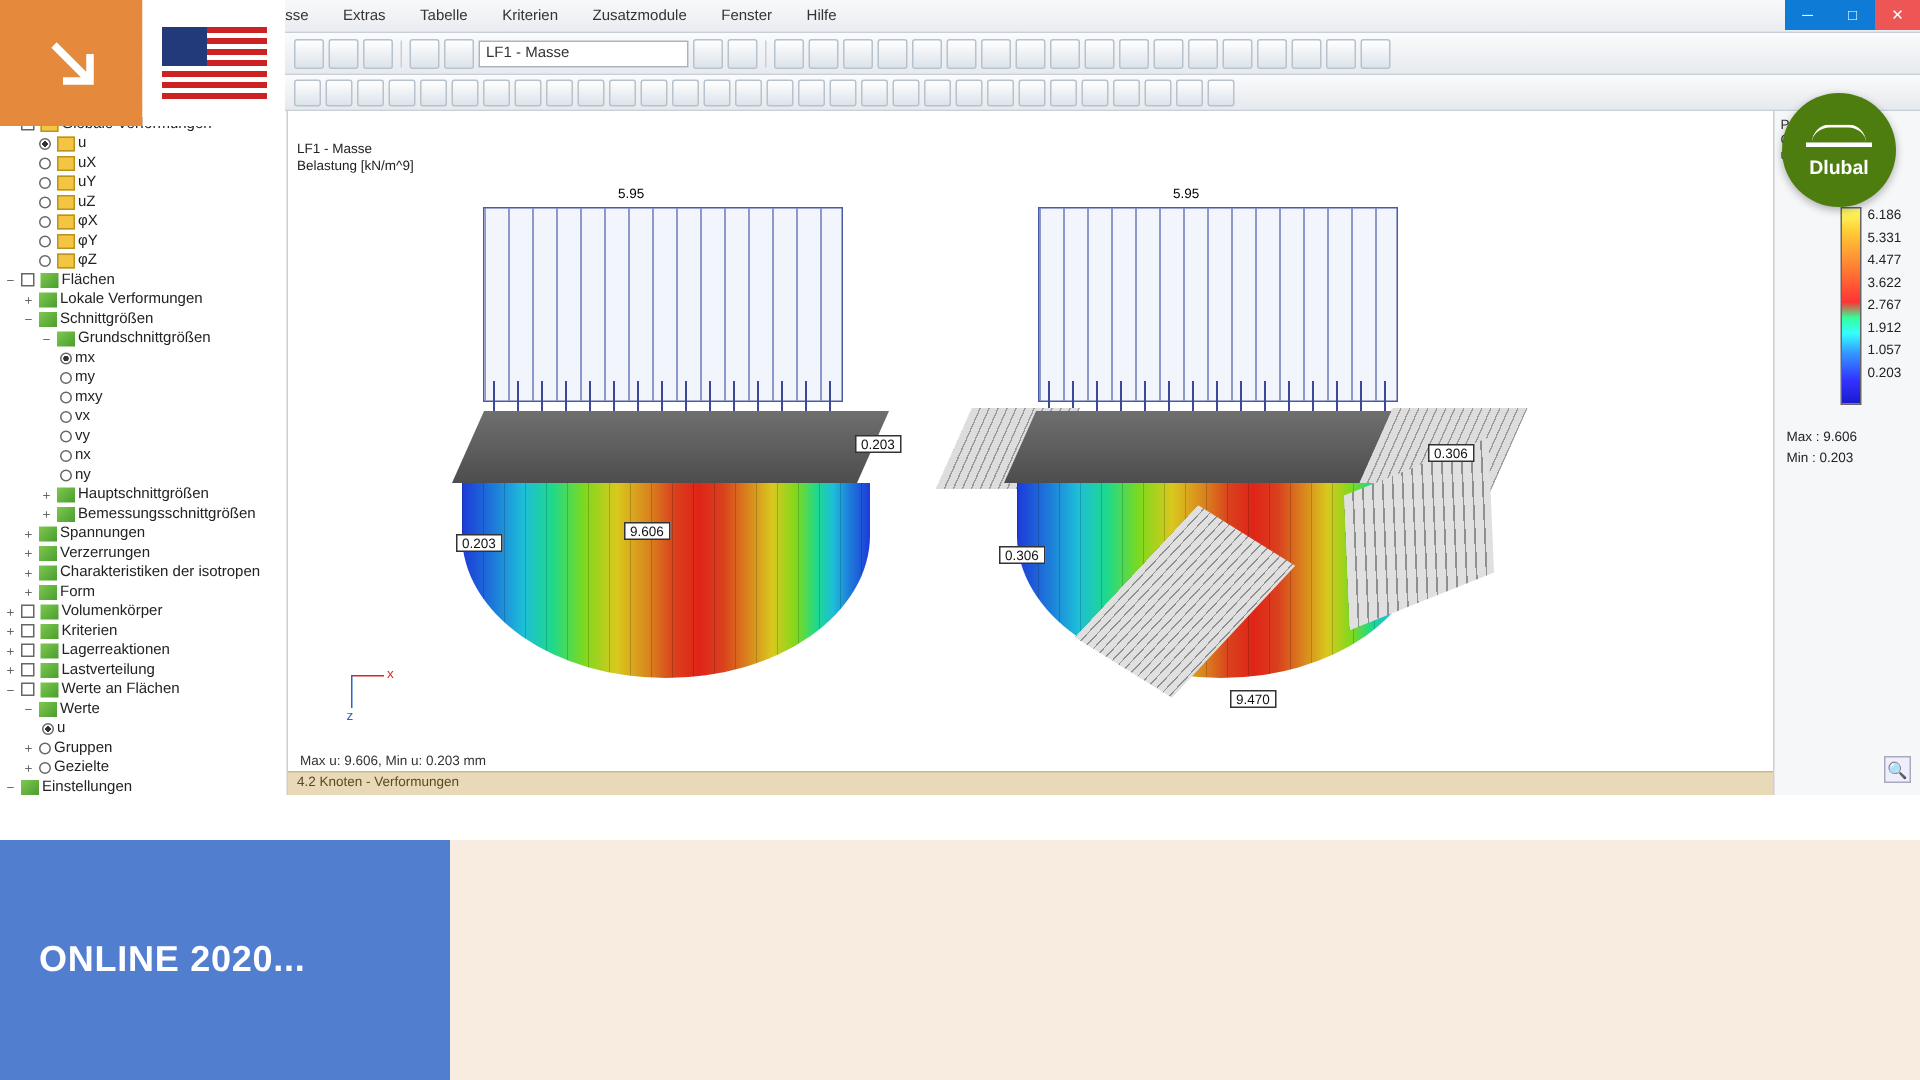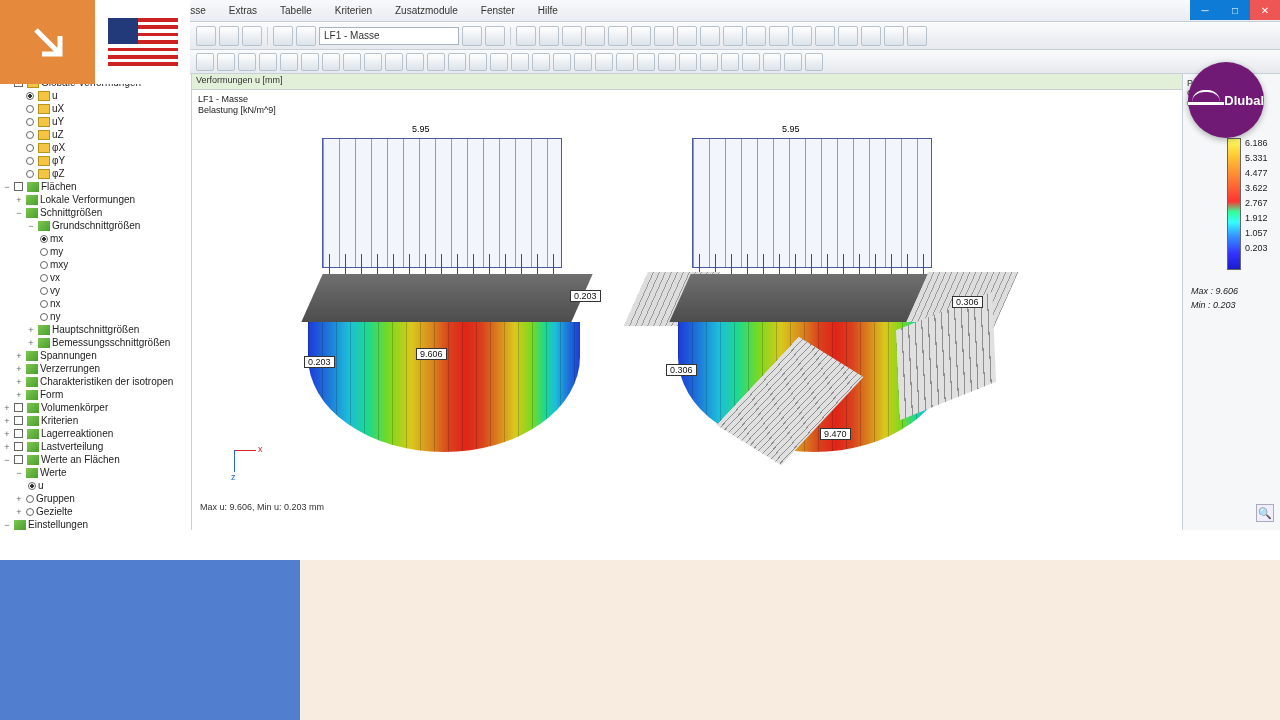--- a/index.html
+++ b/index.html
@@ -55,32 +55,32 @@
 .axis{position:absolute;bottom:58px;left:24px;width:40px;height:40px;}
 .axis .x{position:absolute;top:18px;left:18px;width:22px;height:1px;background:#d22;}
 .axis .z{position:absolute;top:18px;left:18px;width:1px;height:22px;background:#26c;}
 .axis .xl{position:absolute;top:12px;left:42px;font-size:9px;color:#d22;}
 .axis .zl{position:absolute;top:40px;left:15px;font-size:9px;color:#26c;}
 .vpfoot{position:absolute;bottom:18px;left:8px;font-size:9px;color:#333;}
 .vpstatus{position:absolute;bottom:0;left:0;right:0;height:16px;background:#e8d9b8;border-top:1px solid #c9b98a;font-size:9px;padding:1px 6px;color:#5a4a1e;}
 .rightpane{position:absolute;top:74px;right:0;width:98px;bottom:30px;background:#f6f7f9;border-left:1px solid #c9cfd6;font-size:9px;color:#333;padding:4px;}
 .scalebar{position:absolute;top:64px;left:44px;width:14px;height:132px;background:linear-gradient(#ffff66 0%,#ffcc33 12%,#ff9933 24%,#ff6633 36%,#ff3333 48%,#33ff99 56%,#33ffff 64%,#3399ff 74%,#3333ff 88%,#1a1acf 100%);border:1px solid #666;}
 .scalelabels{position:absolute;top:62px;left:62px;font-size:9px;line-height:15px;color:#222;}
-.minmax{position:absolute;top:210px;left:8px;font-size:9px;line-height:14px;color:#222;font-style:italic;}
+.minmax{position:absolute;top:210px;left:8px;font-size:9px;line-height:14px;color:#222;}
 .zoombtn{position:absolute;bottom:8px;right:6px;width:18px;height:18px;border:1px solid #aab;background:#eef;display:flex;align-items:center;justify-content:center;font-size:11px;}
 .banner{position:absolute;bottom:0;left:0;width:1280px;height:160px;background:#f8ece0;display:flex;align-items:center;}
 .banner-title{flex:1;padding:0 34px;font-size:32px;font-weight:600;color:#333;font-family:"Source Sans Pro","Segoe UI",sans-serif;line-height:1.25;}
 .banner-side{width:300px;height:100%;background:#527ed0;color:#fff;display:flex;flex-direction:column;justify-content:center;padding:0 26px;font-size:24px;font-weight:700;letter-spacing:.5px;}
 .ovl-topcorner{position:absolute;top:0;left:0;width:190px;height:84px;display:flex;}
 .ovl-orange{width:95px;height:84px;background:#e58a3c;display:flex;align-items:center;justify-content:center;}
 .ovl-orange svg{width:40px;height:40px;}
 .ovl-flag{width:95px;height:84px;background:#fff;display:flex;align-items:center;justify-content:center;padding:8px;}
 .flag{width:70px;height:48px;background:linear-gradient(#c22 0 7.7%,#fff 7.7% 15.4%,#c22 15.4% 23.1%,#fff 23.1% 30.8%,#c22 30.8% 38.5%,#fff 38.5% 46.2%,#c22 46.2% 53.8%,#fff 53.8% 61.5%,#c22 61.5% 69.2%,#fff 69.2% 76.9%,#c22 76.9% 84.6%,#fff 84.6% 92.3%,#c22 92.3% 100%);position:relative;}
 .flag::before{content:"";position:absolute;top:0;left:0;width:30px;height:26px;background:#223a7a;}
-.logo{position:absolute;top:62px;right:16px;width:76px;height:76px;border-radius:50%;background:#701a75;display:flex;flex-direction:row;align-items:center;justify-content:center;color:#fff;font-weight:700;font-size:13px;box-shadow:0 2px 6px rgba(0,0,0,.3);}
+.logo{position:absolute;top:62px;right:16px;width:76px;height:76px;border-radius:50%;background:#4d7c0f;display:flex;flex-direction:column;align-items:center;justify-content:center;color:#fff;font-weight:700;font-size:13px;box-shadow:0 2px 6px rgba(0,0,0,.3);}
 .logo .bridge{width:44px;height:20px;margin-bottom:2px;position:relative;}
 .logo .bridge::before{content:"";position:absolute;bottom:4px;left:0;right:0;height:3px;background:#fff;}
 .logo .bridge::after{content:"";position:absolute;bottom:7px;left:4px;right:4px;height:10px;border-top:2px solid #fff;border-radius:18px 18px 0 0;}
 </style>
 </head>
 <body>
 
 <div class="app">
   <div class="menubar">
     <span>ung</span>
@@ -341,21 +341,20 @@
       <div class="tnode">
           <span class="tog">−</span>
           <span class="ico cube"></span>
           <span>Einstellungen</span>
         </div>
 
     </div>
   </div>
 
   <div class="viewport">
-    <div class="vpheader">Verformungen u [mm]</div>
     <div class="vpinfo">
       <div>LF1 - Masse</div>
       <div>Belastung [kN/m^9]</div>
     </div>
 
     <div class="model left">
       <div style="position:absolute;top:0;left:110px;font-size:9px">5.95</div>
       <div class="loadbox"></div>
       <div class="arrows"></div>
       <div class="slab"></div>
@@ -370,30 +369,31 @@
       <div class="loadbox"></div>
       <div class="arrows"></div>
       <div class="ribsL"></div>
       <div class="slab"></div>
       <div class="ribs"></div>
       <div class="rainbow" style="left:26px"></div>
       <div class="ramp r1"></div>
       <div class="ramp r2"></div>
       <div class="vlabel" style="top:172px;left:300px">0.306</div>
       <div class="vlabel" style="top:240px;left:14px">0.306</div>
-      <div class="vlabel" style="top:304px;left:168px">9.470</div>
+      <div class="vlabel" style="top:336px;left:168px">9.470</div>
     </div>
 
     <div class="axis">
       <div class="x"></div>
         <div class="z"></div>
       <div class="xl">x</div>
       <div class="zl">z</div>
     </div>
     <div class="vpfoot">Max u: 9.606, Min u: 0.203 mm</div>
+    <div class="vpstatus">4.2 Knoten - Verformungen</div>
   </div>
 
   <div class="rightpane">
     <div>Pa</div>
     <div>G</div>
     <div>u [</div>
     <div class="scalebar"></div>
     <div class="scalelabels">
       <div>6.186</div>
         <div>5.331</div>
@@ -423,14 +423,15 @@
   </div>
 </div>
 
 <div class="logo">
   <div class="bridge"></div>
   <span>Dlubal</span>
 </div>
 
 <div class="banner">
   <div class="banner-side">
+    <div>ONLINE 2020...</div>
   </div>
 </div>
 
 </body></html>

